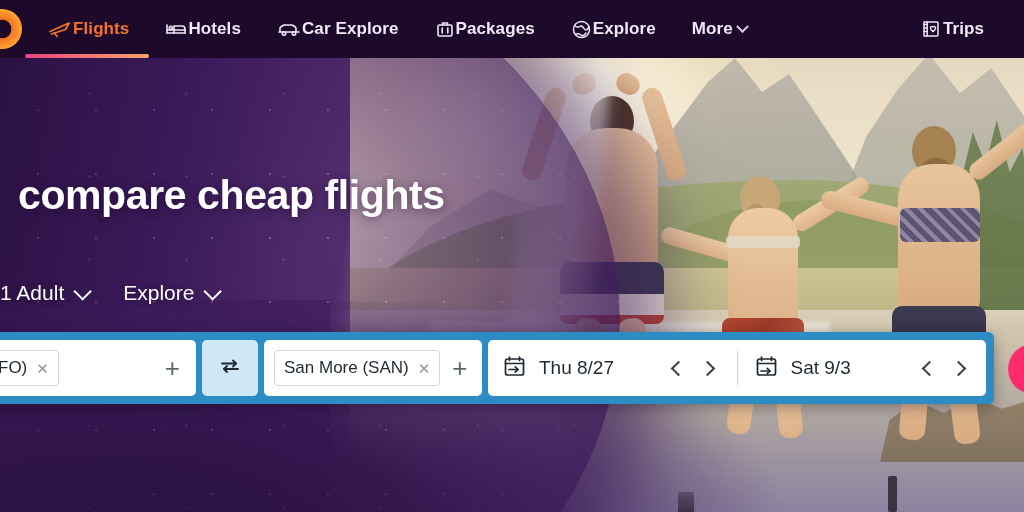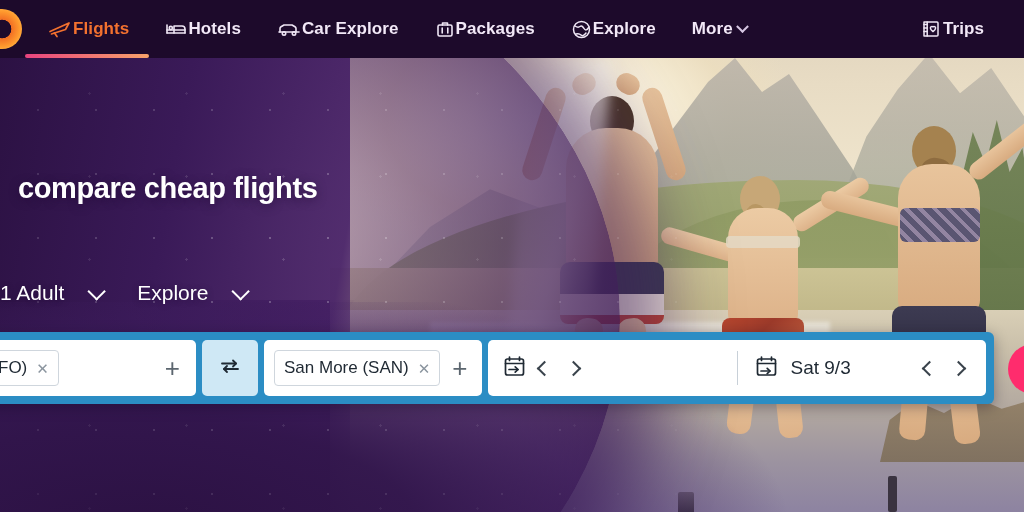--- a/index.html
+++ b/index.html
@@ -279,41 +279,41 @@
     border-bottom: 2px solid #d6c6e2;
     transform: rotate(45deg) translate(-2px,-2px);
     margin-left: 4px;
   }
 
   
   .headline {
     position: absolute;
     left: 18px; top: 172px;
     color: #ffffff;
-    font-size: 29px;
+    font-size: 41px;
     font-weight: bold;
     letter-spacing: -0.4px;
     text-shadow: 0 2px 10px rgba(30,8,48,.5);
     z-index: 30;
     white-space: nowrap;
   }
 
   
   .options {
     position: absolute;
     left: 0; top: 281px;
     display: flex;
     align-items: center;
     gap: 36px;
     z-index: 30;
   }
   .option {
     display: flex;
     align-items: center;
-    gap: 24px;
+    gap: 10px;
     color: #ffffff;
     font-size: 21px;
     cursor: pointer;
     text-shadow: 0 1px 6px rgba(30,8,48,.45);
   }
   .option .chev {
     display: inline-block;
     width: 13px; height: 13px;
     border-right: 2.5px solid #ffffff;
     border-bottom: 2.5px solid #ffffff;
@@ -627,20 +627,21 @@
         <span>
           <svg width="25" height="25" viewBox="0 0 25 25" fill="none" stroke="#1f2933" stroke-width="1.7" stroke-linecap="round" stroke-linejoin="round">
             <rect x="3.5" y="5" width="18" height="16" rx="2"></rect>
             <path d="M3.5 9.5 H21.5"></path>
             <path d="M7.5 3 V6.5"></path>
               <path d="M17.5 3 V6.5"></path>
             <path d="M7 15.5 H16"></path>
               <path d="M13.2 12.8 L16 15.5 L13.2 18.2"></path>
           </svg>
         </span>
+        <span class="date-label">Thu 8/27</span>
         <span class="date-nav">
           <span class="arrow left"></span>
           <span class="arrow right"></span>
         </span>
       </div>
 
       <div class="date-divider"></div>
 
       <div class="date-cell">
         <span>

